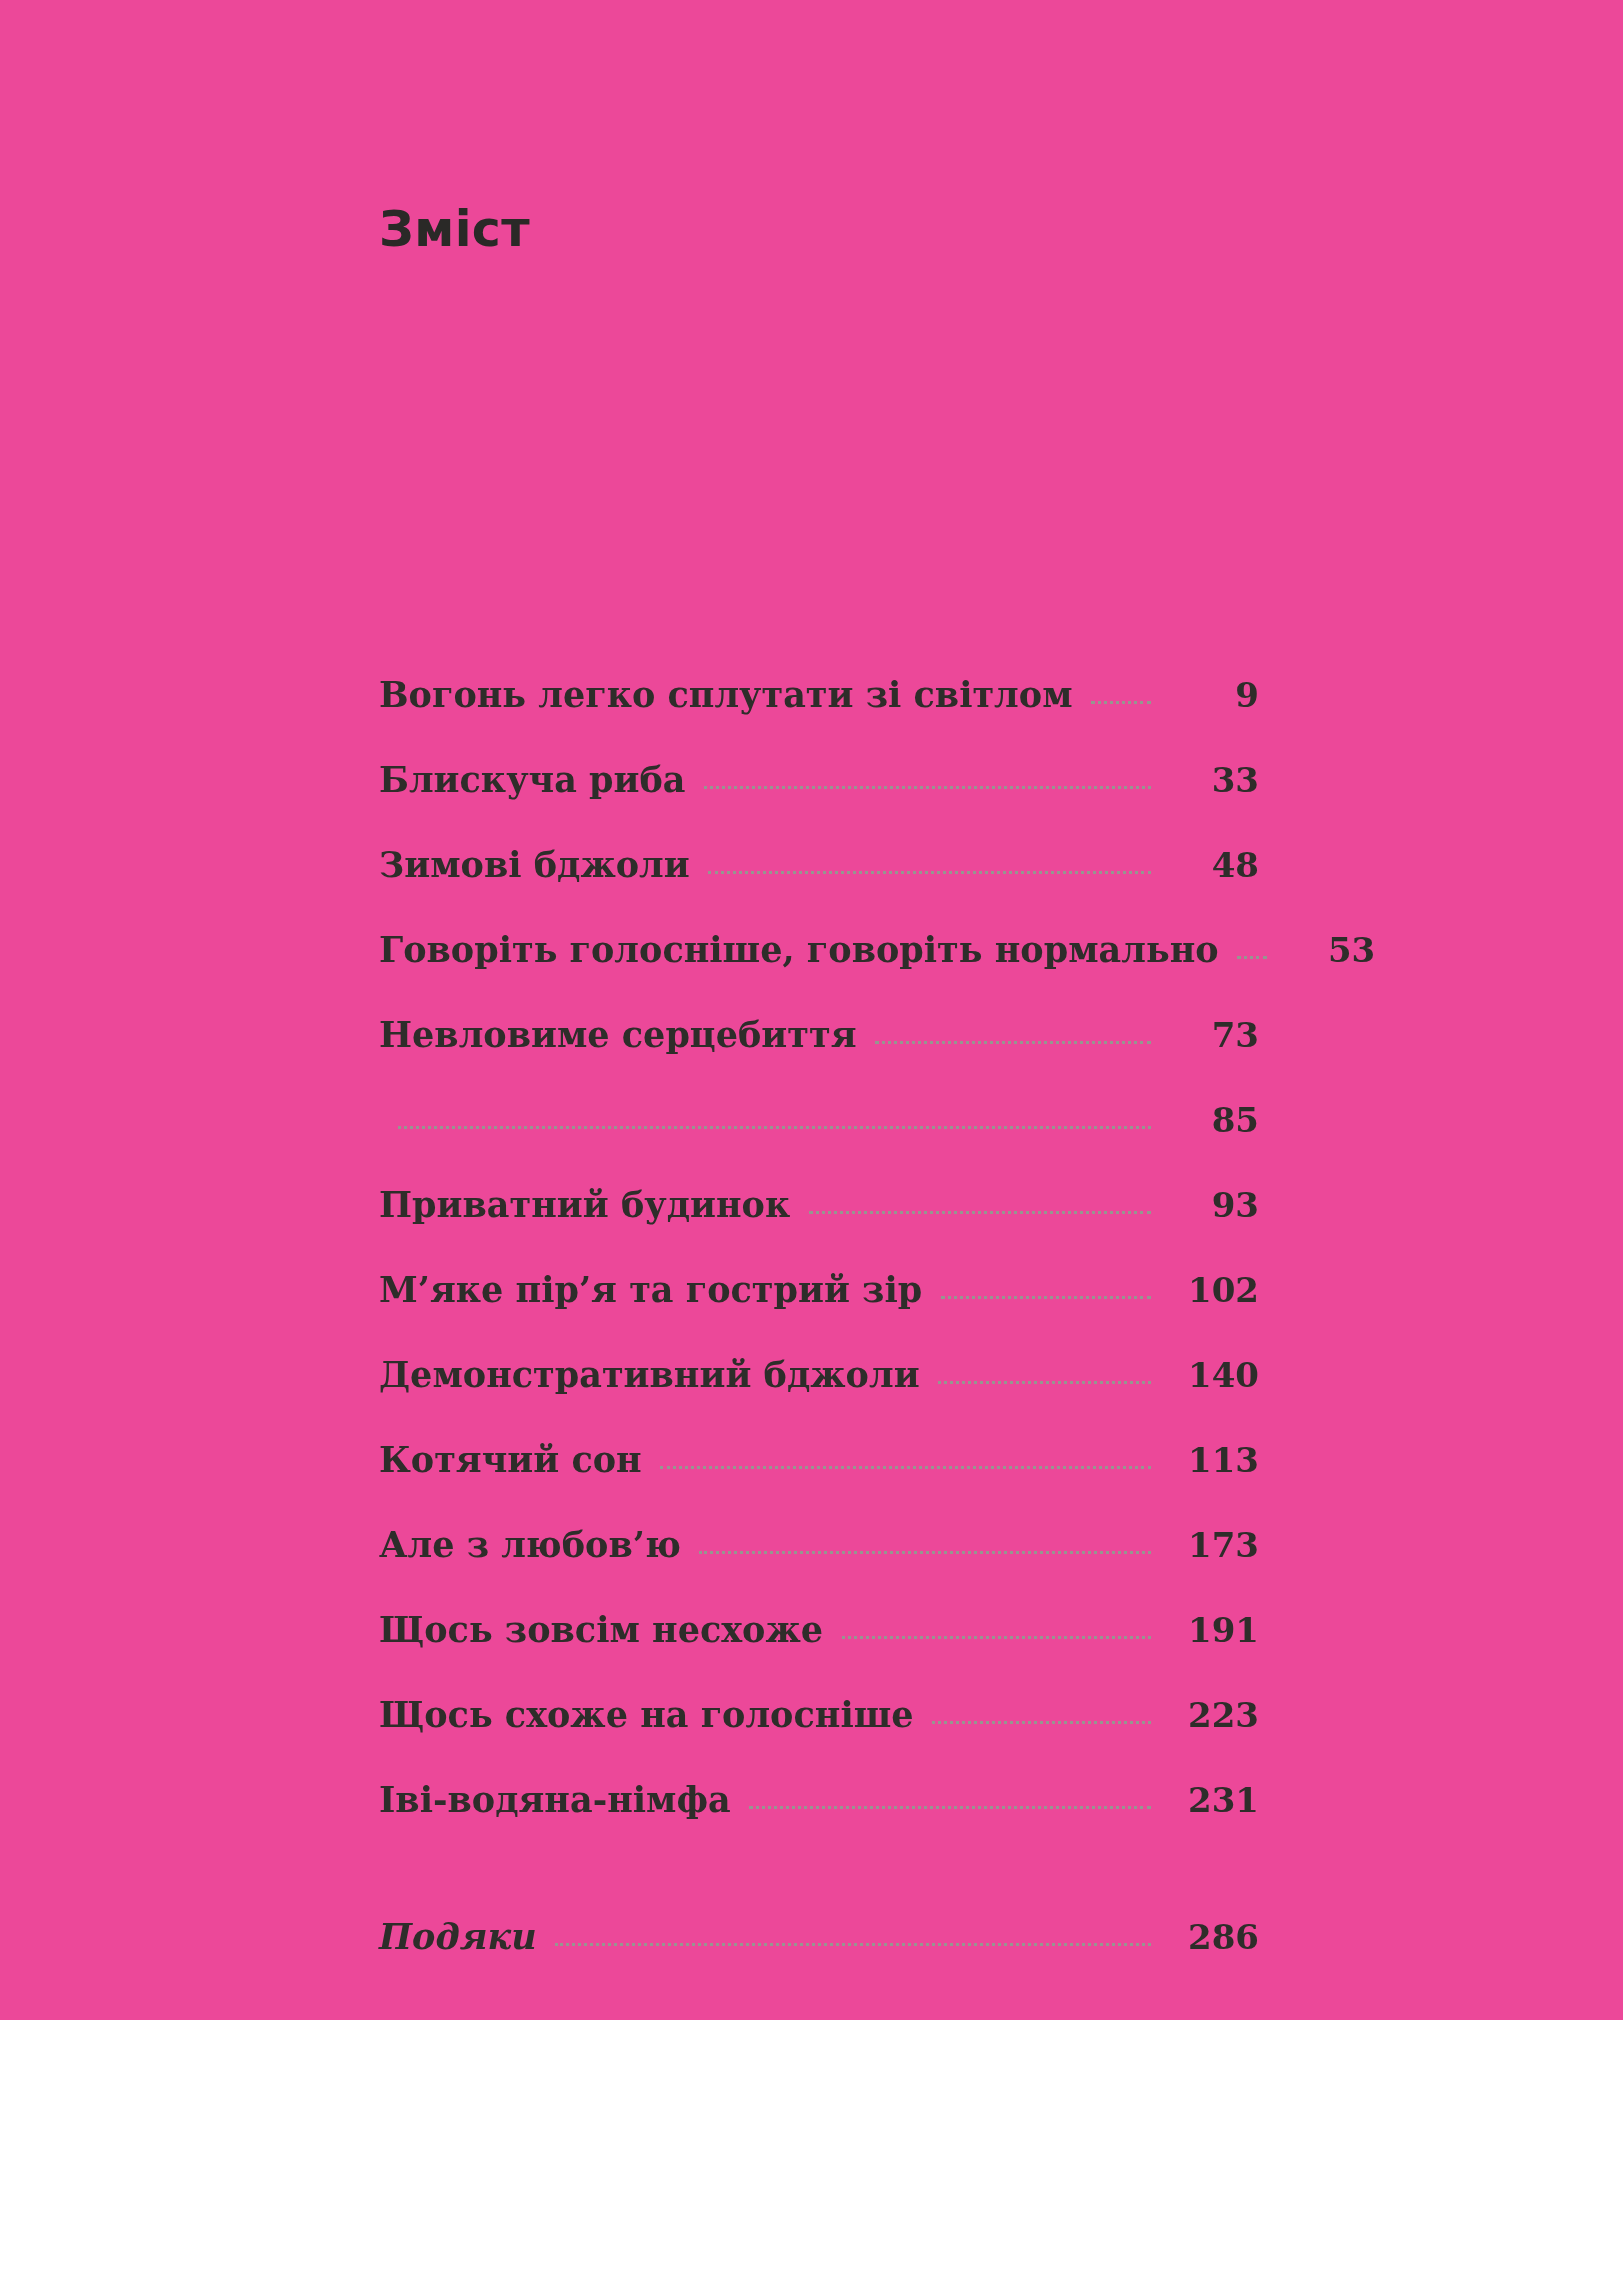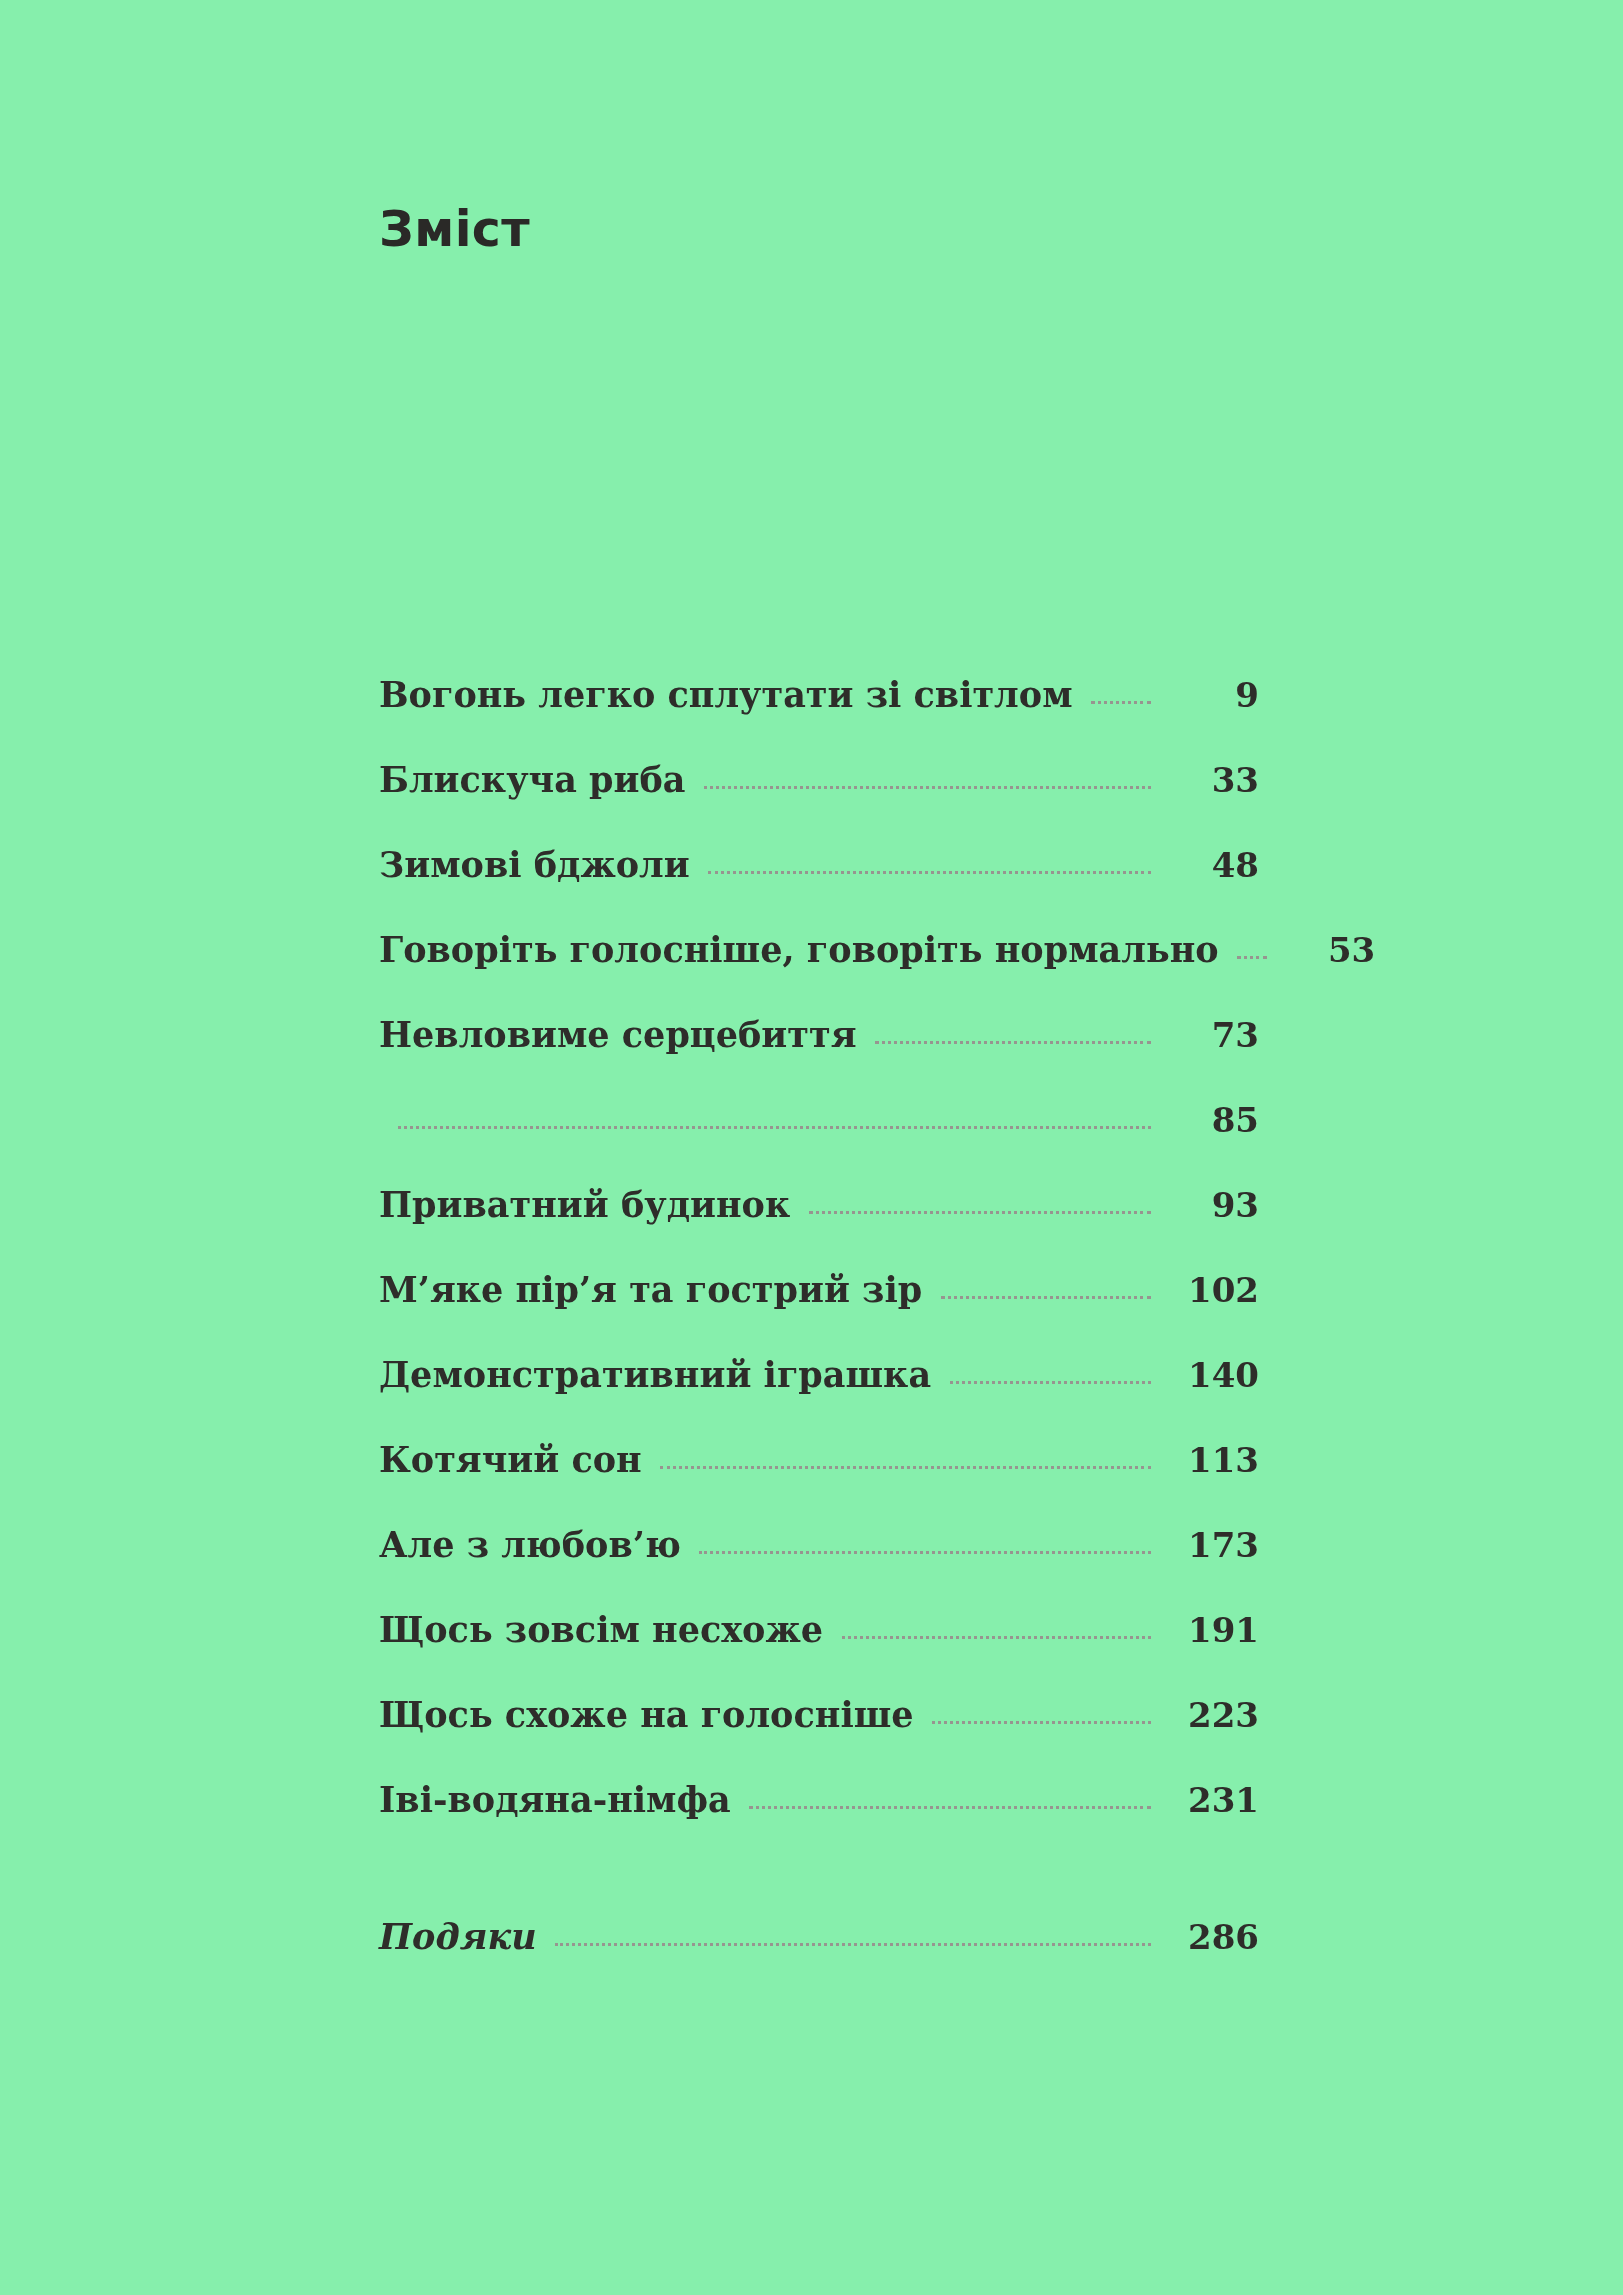--- a/index.html
+++ b/index.html
@@ -3,22 +3,22 @@
 <meta charset="utf-8">
 <style>
   html, body {
     margin: 0;
     padding: 0;
     background: #ffffff;
   }
   .page {
     position: relative;
     width: 1624px;
-    height: 2295px;
-    background: #86efac;
+    height: 2020px;
+    background: #ec4899;
     font-family: "DejaVu Serif", serif;
     color: #2e2d2a;
     overflow: hidden;
   }
   .content {
     position: absolute;
     left: 379px;
     top: 203px;
     width: 880px;
   }
@@ -119,21 +119,21 @@
         <span class="toc-page">93</span>
       </div>
 
       <div class="toc-row">
         <span class="toc-label">М’яке пір’я та гострий зір</span>
         <span class="leader"></span>
         <span class="toc-page">102</span>
       </div>
 
       <div class="toc-row">
-        <span class="toc-label">Демонстративний іграшка</span>
+        <span class="toc-label">Демонстративний бджоли</span>
         <span class="leader"></span>
         <span class="toc-page">140</span>
       </div>
 
       <div class="toc-row">
         <span class="toc-label">Котячий сон</span>
         <span class="leader"></span>
         <span class="toc-page">113</span>
       </div>
 

